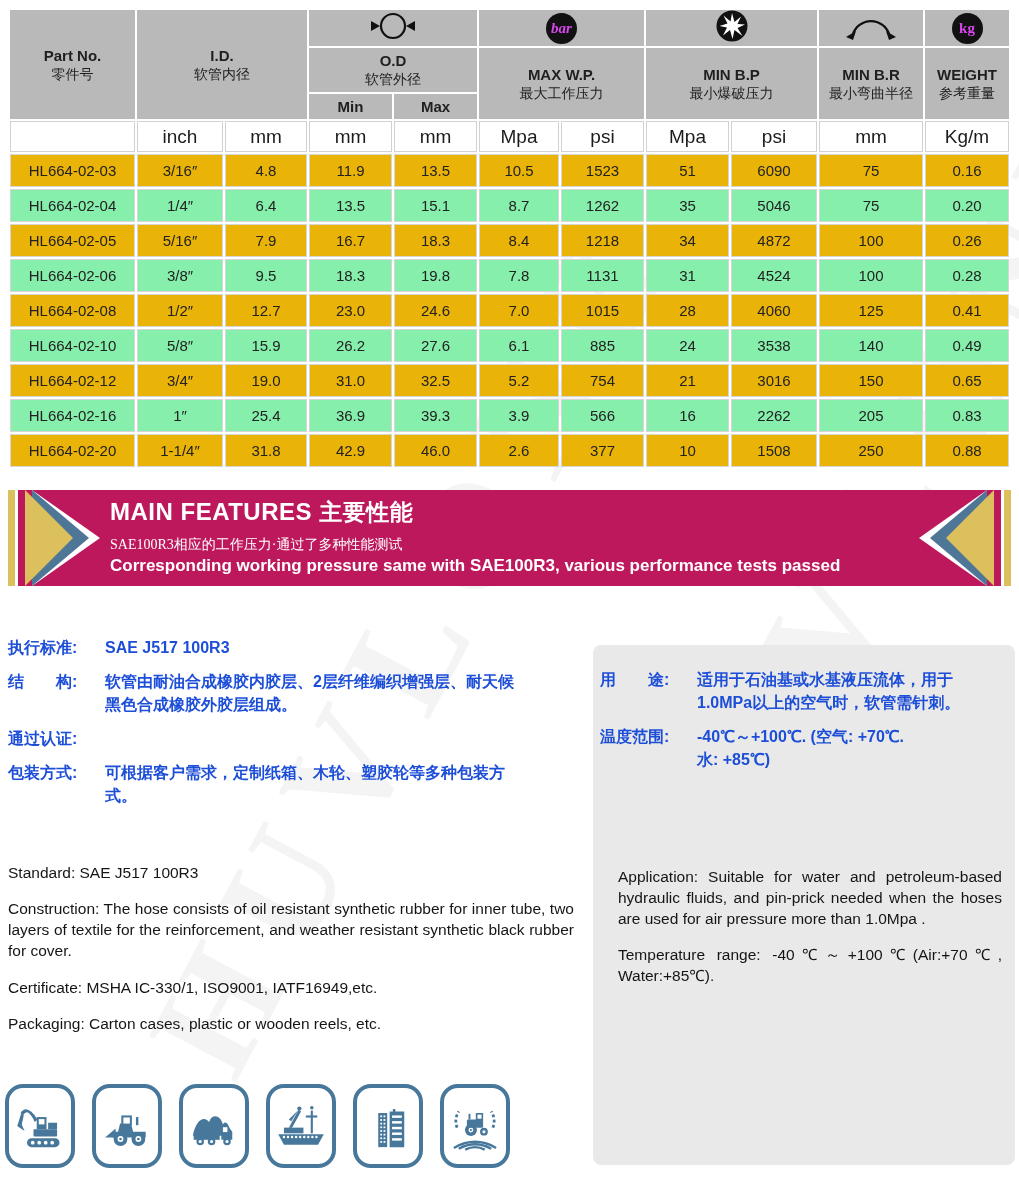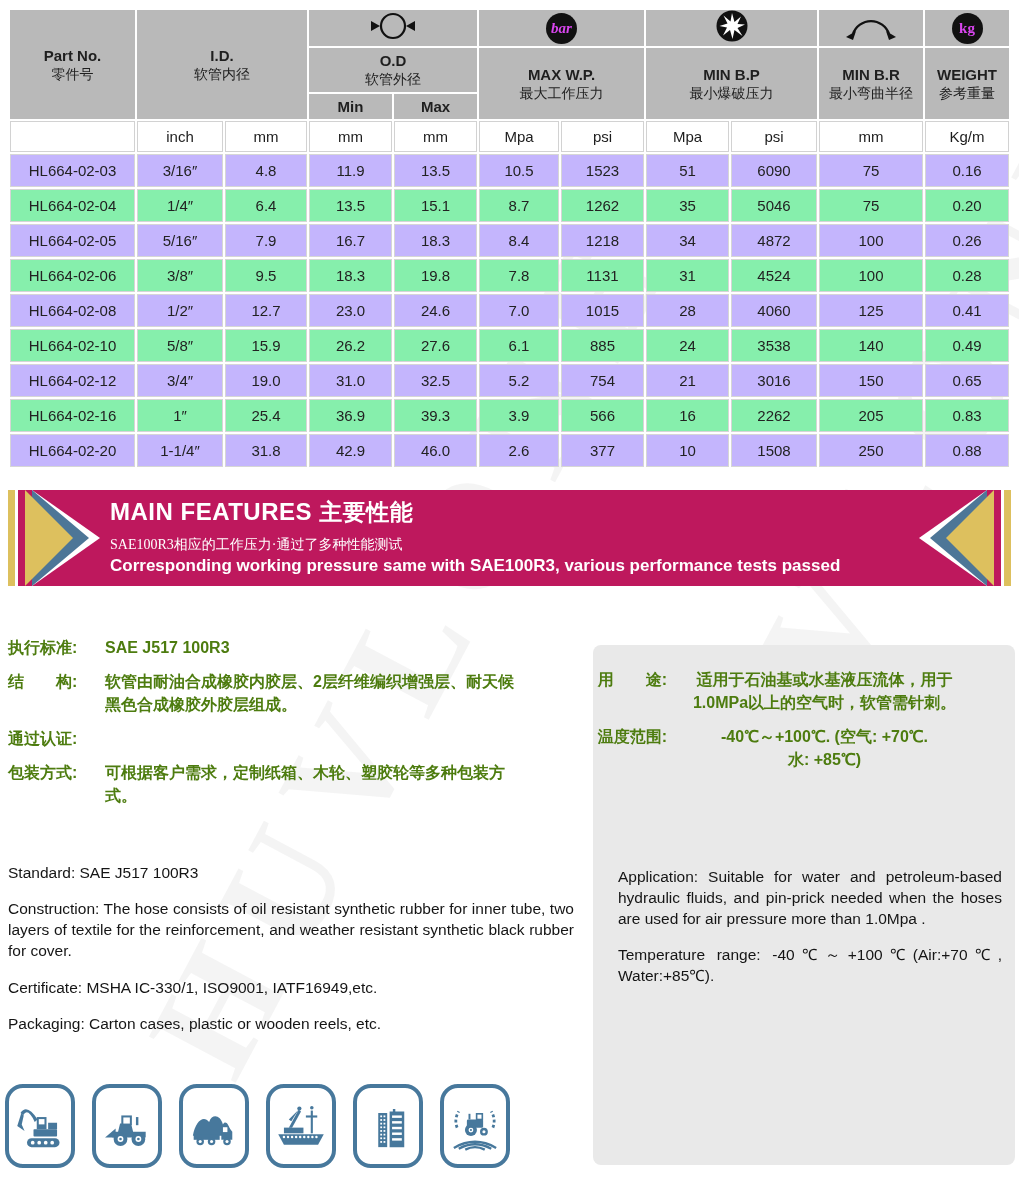--- a/index.html
+++ b/index.html
@@ -15,23 +15,23 @@
   .tbl-wrap{position:absolute;left:8px;top:8px;width:1003px;}
   table.spec{border-collapse:separate;border-spacing:2px;width:1003px;table-layout:fixed;}
   table.spec th,table.spec td{text-align:center;vertical-align:middle;padding:0;overflow:hidden;}
   table.spec th{background:#b9b9b9;color:#1f1f1f;font-weight:bold;}
   .h-en{font-size:15px;line-height:19px;text-align:center;}
   .h-zh{font-size:14px;line-height:19px;font-weight:normal;}
   .r-icon{height:36px;}
   .r-label{height:44px;}
   .r-minmax{height:25px;}
   .r-minmax th{font-size:15px;}
-  .r-units td{height:29px;background:#fff;border:1px solid #d2d2d2;font-size:15px;}
+  .r-units td{height:29px;background:#fff;border:1px solid #d2d2d2;font-size:19px;}
   tbody td{height:31px;border:1px solid #d6d6d6;font-size:15px;color:#222;}
-  tr.row-gray td{background:#c4b5fd;}
+  tr.row-gray td{background:#eab308;}
   tr.row-white td{background:#86efac;}
 
   .circle-badge{display:inline-flex;align-items:center;justify-content:center;
       width:31px;height:31px;border-radius:50%;background:#111;color:#d946ef;
       font-family:"Liberation Serif",serif;font-weight:bold;font-size:15px;}
   .badge-bar{font-style:italic;}
 
   
   .banner{position:absolute;left:8px;top:490px;width:1003px;height:96px;}
   .side-bar{position:absolute;top:0;bottom:0;width:7px;background:#ddc05e;}
@@ -45,22 +45,22 @@
   .banner-title .zh{font-size:23px;}
   .banner-sub-zh{margin-top:8px;font-size:14px;font-family:"Liberation Serif",serif;}
   .banner-sub-en{margin-top:2px;font-size:17px;font-weight:bold;font-family:Liberation Sans, sans-serif;}
 
   
   .gray-panel{position:absolute;left:593px;top:645px;width:422px;height:520px;
               background:#e9e9e9;border-radius:8px;}
 
   
   .zh-left{position:absolute;left:8px;top:636px;width:578px;}
-  .zh-right{position:absolute;left:584px;top:668px;width:384px;text-align:center;}
-  .spec-item{display:flex;margin-bottom:11px;font-size:16px;line-height:23px;font-weight:bold;color:#4d7c0f;}
+  .zh-right{position:absolute;left:600px;top:668px;width:384px;}
+  .spec-item{display:flex;margin-bottom:11px;font-size:16px;line-height:23px;font-weight:bold;color:#1d4ed8;}
   .spec-item .lbl{flex:0 0 97px;white-space:nowrap;}
   .spec-item .txt{white-space:pre-line;flex:1;}
 
   .en-left{position:absolute;left:8px;top:846px;width:566px;}
   .en-right{position:absolute;left:618px;top:850px;width:384px;}
   .en-para{font-size:15.5px;line-height:21px;margin-bottom:13px;text-align:justify;color:#151515;}
 
   
   .icon-row{position:absolute;left:5px;top:1084px;display:flex;gap:17px;}
   .ind-box{width:62px;height:76px;border:4px solid #47789c;border-radius:18px;

